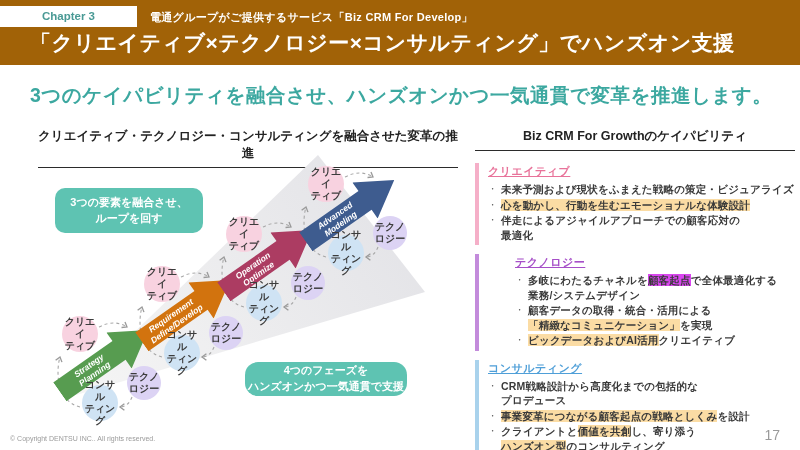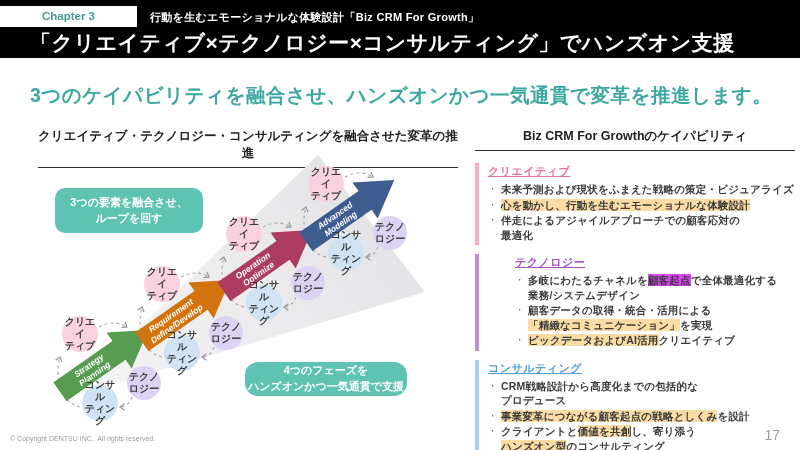--- a/index.html
+++ b/index.html
@@ -5,21 +5,21 @@
   html,body{margin:0;padding:0;}
   body{
     width:800px;height:450px;position:relative;overflow:hidden;
     background:#ffffff;
     font-family:"Liberation Sans","DejaVu Sans",sans-serif;
     -webkit-font-smoothing:antialiased;
   }
   .pre{white-space:pre-line;}
 
   
-  .banner{position:absolute;left:0;top:0;width:800px;height:58px;background:#000000;}
+  .banner{position:absolute;left:0;top:0;width:800px;height:65px;background:#a16207;}
   .chapter-badge{
     position:absolute;left:0;top:6px;width:137px;height:21px;background:#ffffff;
     color:#4A9A95;font-size:11.5px;font-weight:bold;line-height:21px;text-align:center;
   }
   .service-label{position:absolute;left:150px;top:10px;color:#ffffff;font-size:11px;font-weight:bold;letter-spacing:.3px;}
   .banner-title{position:absolute;left:30px;top:29px;color:#ffffff;font-size:21px;font-weight:bold;letter-spacing:.5px;}
 
   
   .lead{position:absolute;left:30px;top:82px;color:#3CA8A0;font-size:19.5px;font-weight:bold;letter-spacing:.5px;}
 
@@ -73,21 +73,21 @@
 
   
   .copyright{position:absolute;left:10px;bottom:8px;font-size:7px;color:#9a9a9a;}
   .page-number{position:absolute;right:20px;bottom:7px;font-size:14px;color:#9a9a9a;}
 </style>
 </head>
 <body>
 
 <div class="banner">
   <div class="chapter-badge">Chapter 3</div>
-  <div class="service-label">行動を生むエモーショナルな体験設計「Biz CRM For Growth」</div>
+  <div class="service-label">電通グループがご提供するサービス「Biz CRM For Develop」</div>
   <div class="banner-title">「クリエイティブ×テクノロジー×コンサルティング」でハンズオン支援</div>
 </div>
 
 <div class="lead">3つのケイパビリティを融合させ、ハンズオンかつ一気通貫で変革を推進します。</div>
 
 <div class="left-panel">
   <div class="panel-title">クリエイティブ・テクノロジー・コンサルティングを融合させた変革の推進</div>
 </div>
 
 <div class="diagram">

